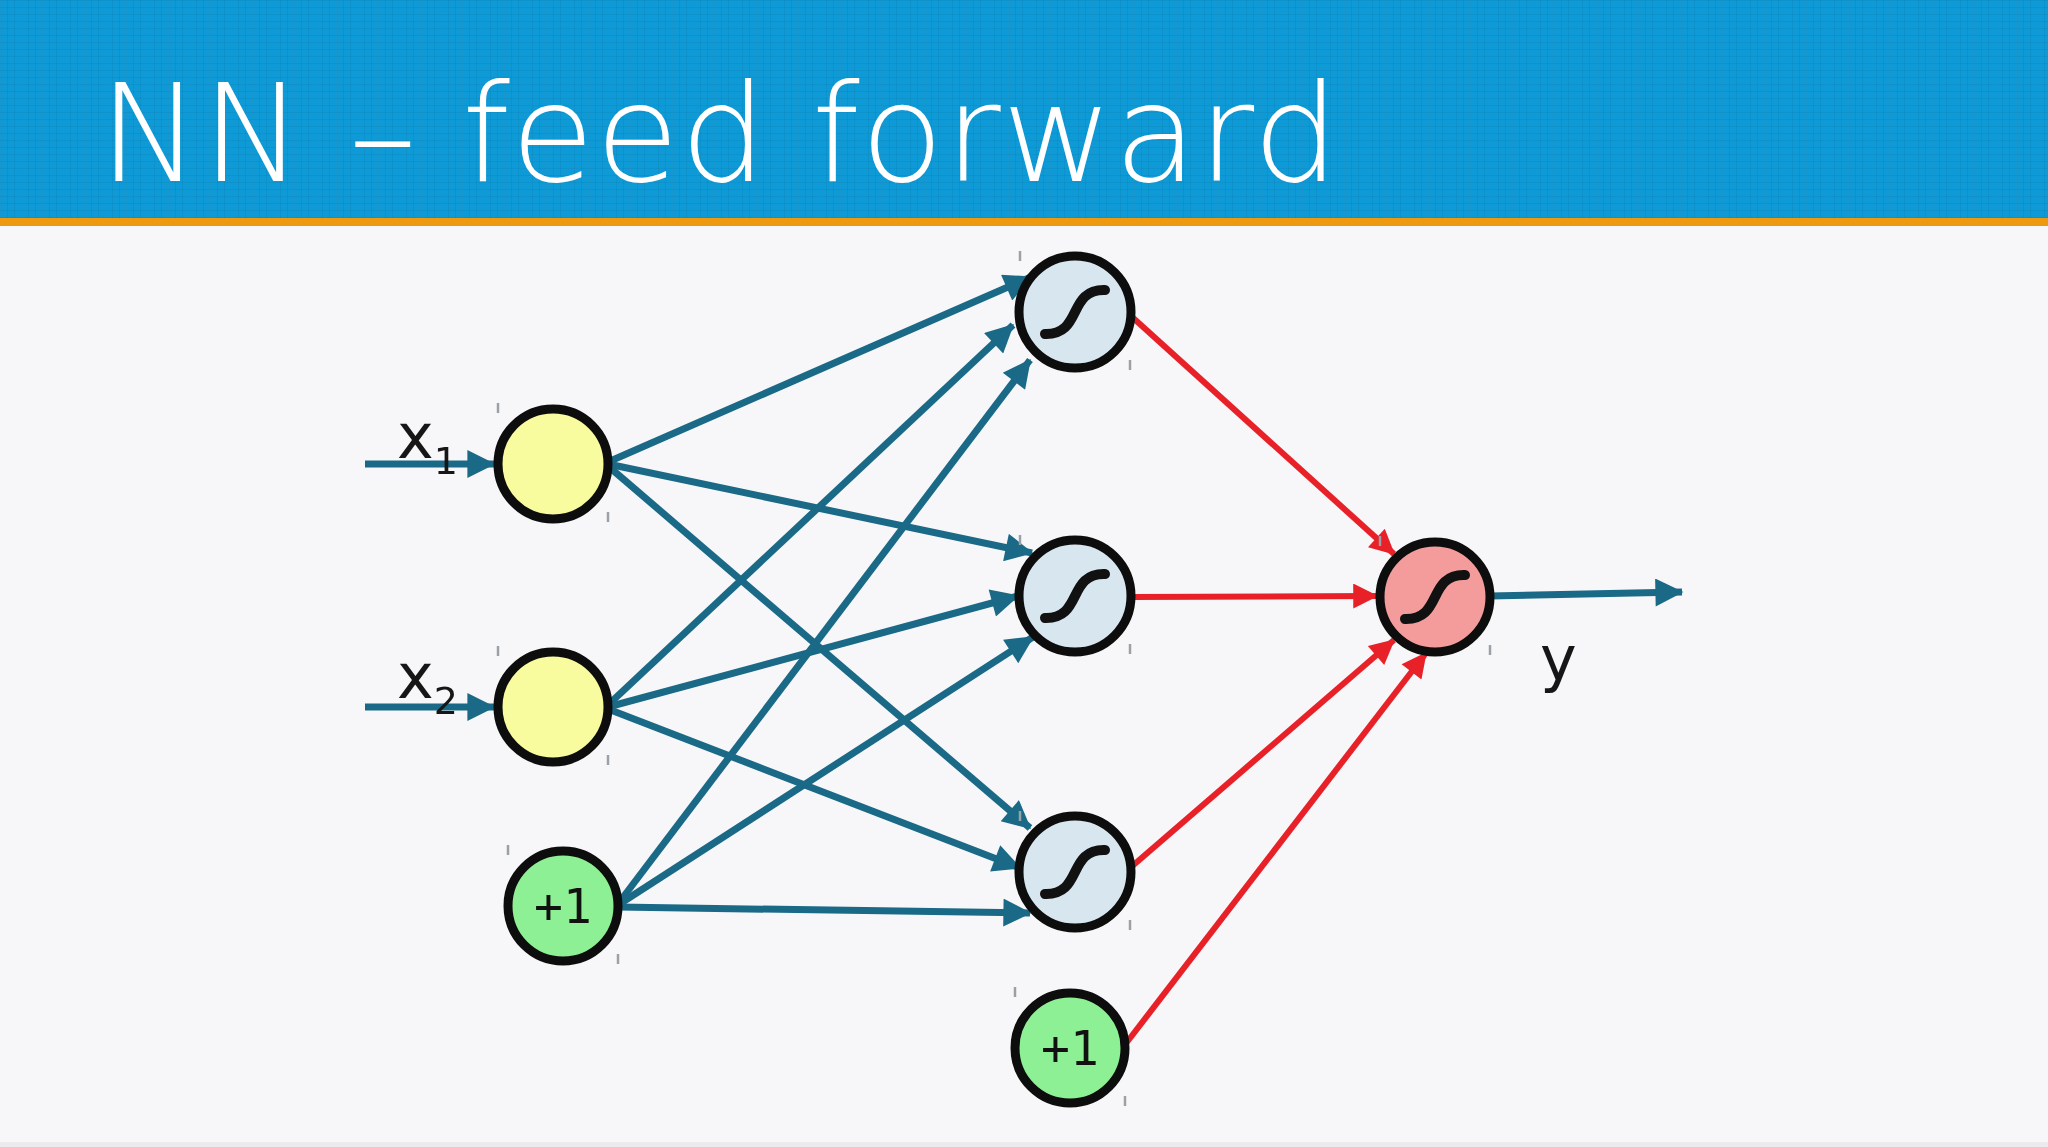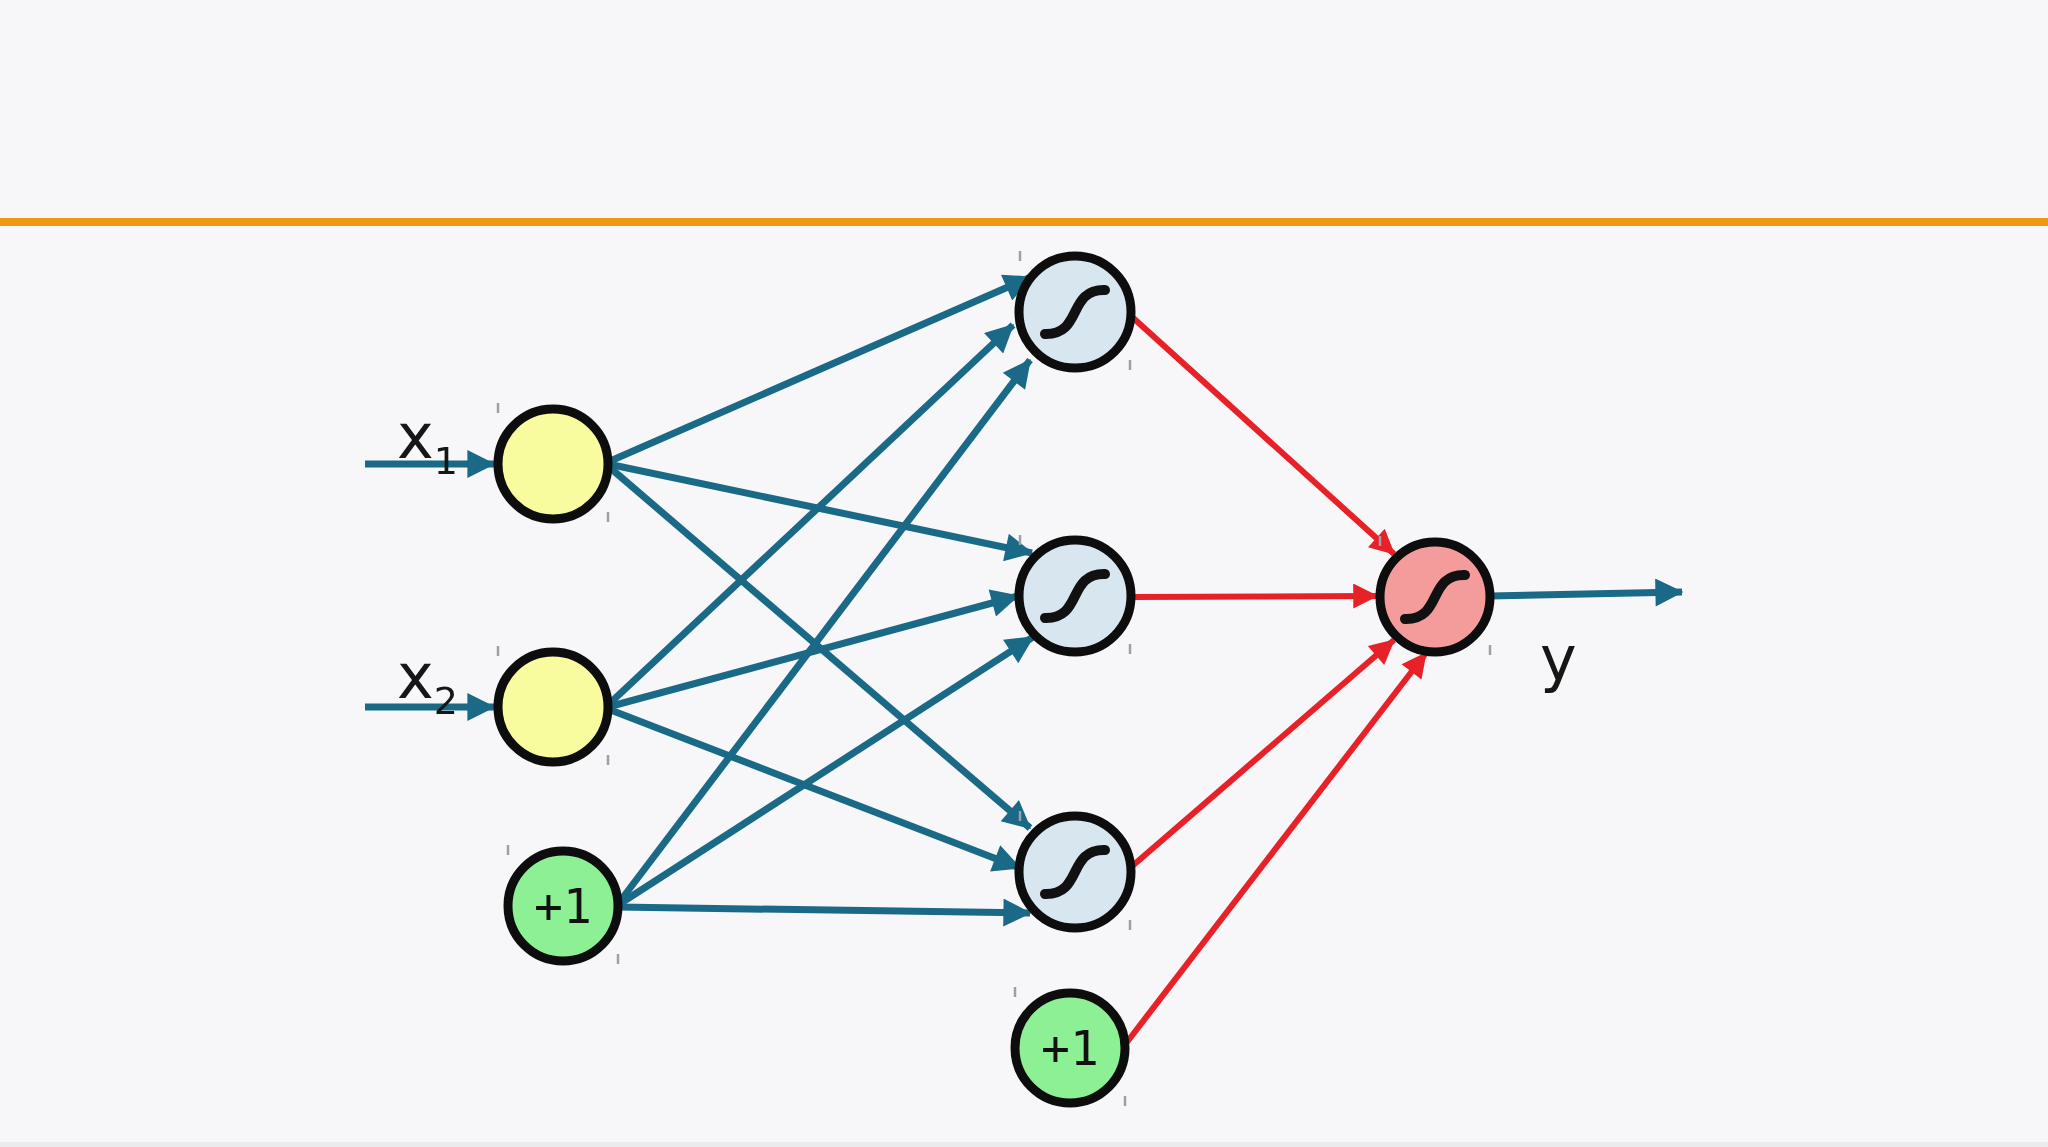--- a/index.html
+++ b/index.html
@@ -49,20 +49,23 @@
     font-family:"DejaVu Sans","Liberation Sans",sans-serif;
     font-size:62px; fill:#161616;
   }
   .var-sub{font-size:38px;}
   .node-tick{stroke:#9aa0a6; stroke-width:2.5;}
 </style>
 </head>
 <body>
 
 <div class="slide">
+  <div class="slide-header">
+    <h1 class="slide-title">NN – feed forward</h1>
+  </div>
   <div class="accent-bar"></div>
 
   <svg class="diagram" viewBox="0 0 2048 1147">
     <defs>
       <marker id="ah-teal" viewBox="0 0 10 10" refX="9.5" refY="5" markerWidth="31" markerHeight="28" orient="auto" markerUnits="userSpaceOnUse">
         <path d="M0,0 L10,5 L0,10 Z"></path>
       </marker>
       <marker id="ah-red" viewBox="0 0 10 10" refX="9.5" refY="5" markerWidth="29" markerHeight="25" orient="auto" markerUnits="userSpaceOnUse">
         <path d="M0,0 L10,5 L0,10 Z"></path>
       </marker>

